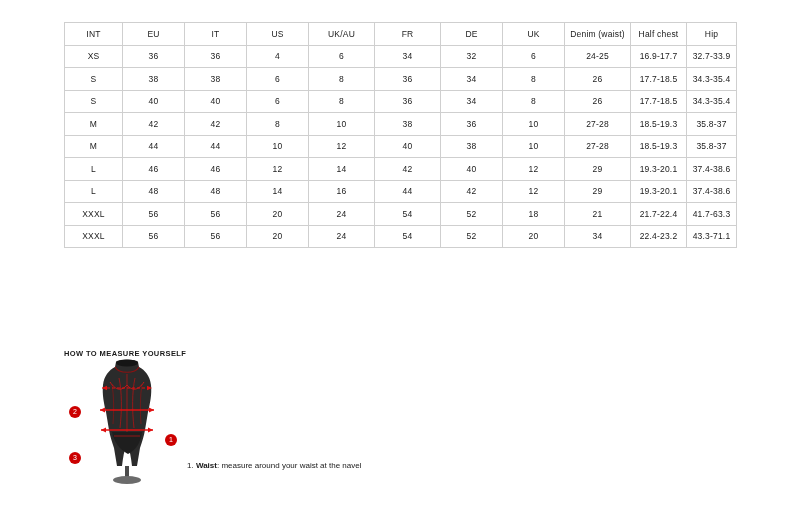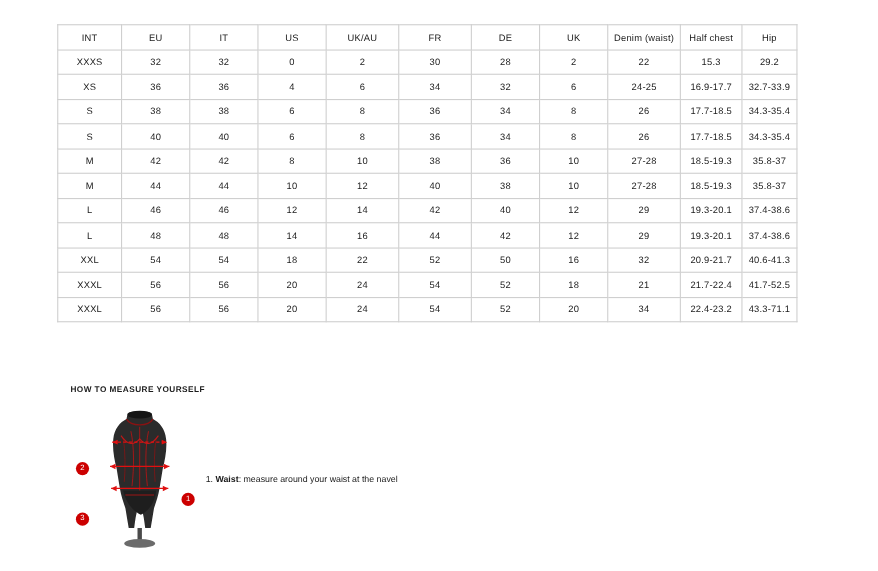--- a/index.html
+++ b/index.html
@@ -16,21 +16,21 @@
     overflow: hidden;
   }
   .page {
     position: relative;
     width: 798px;
     height: 519px;
   }
   
   .table-wrap {
     position: absolute;
-    left: 52px;
+    left: 64px;
     top: 22px;
     width: 672px;
   }
   table.size-table {
     border-collapse: collapse;
     width: 672px;
     table-layout: fixed;
   }
   table.size-table th,
   table.size-table td {
@@ -65,26 +65,26 @@
     position: absolute;
     left: 64px;
     top: 349px;
     width: 700px;
   }
   .measure-title {
     font-size: 7.5px;
     font-weight: bold;
     letter-spacing: .4px;
     color: #1a1a1a;
-    margin-bottom: 14px;
+    margin-bottom: 0;
   }
   .measure-body {
     position: relative;
     display: flex;
-    align-items: center;
+    align-items: flex-end;
   }
   .figure-col {
     width: 115px;
     position: relative;
     height: 130px;
   }
   .instructions {
     margin-left: 8px;
     padding-top: 14px;
   }
@@ -151,33 +151,20 @@
           <th>FR</th>
           <th>DE</th>
           <th>UK</th>
           <th>Denim (waist)</th>
           <th>Half chest</th>
           <th>Hip</th>
         </tr>
       </thead>
       <tbody>
         <tr>
-          <td>XXXS</td>
-          <td>32</td>
-          <td>32</td>
-          <td>0</td>
-          <td>2</td>
-          <td>30</td>
-          <td>28</td>
-          <td>2</td>
-          <td>22</td>
-          <td>15.3</td>
-          <td>29.2</td>
-        </tr>
-        <tr>
           <td>XS</td>
           <td>36</td>
           <td>36</td>
           <td>4</td>
           <td>6</td>
           <td>34</td>
           <td>32</td>
           <td>6</td>
           <td>24-25</td>
           <td>16.9-17.7</td>
@@ -255,44 +242,31 @@
           <td>14</td>
           <td>16</td>
           <td>44</td>
           <td>42</td>
           <td>12</td>
           <td>29</td>
           <td>19.3-20.1</td>
           <td>37.4-38.6</td>
         </tr>
         <tr>
-          <td>XXL</td>
-          <td>54</td>
-          <td>54</td>
-          <td>18</td>
-          <td>22</td>
-          <td>52</td>
-          <td>50</td>
-          <td>16</td>
-          <td>32</td>
-          <td>20.9-21.7</td>
-          <td>40.6-41.3</td>
-        </tr>
-        <tr>
           <td>XXXL</td>
           <td>56</td>
           <td>56</td>
           <td>20</td>
           <td>24</td>
           <td>54</td>
           <td>52</td>
           <td>18</td>
           <td>21</td>
           <td>21.7-22.4</td>
-          <td>41.7-52.5</td>
+          <td>41.7-63.3</td>
         </tr>
         <tr>
           <td>XXXL</td>
           <td>56</td>
           <td>56</td>
           <td>20</td>
           <td>24</td>
           <td>54</td>
           <td>52</td>
           <td>20</td>

